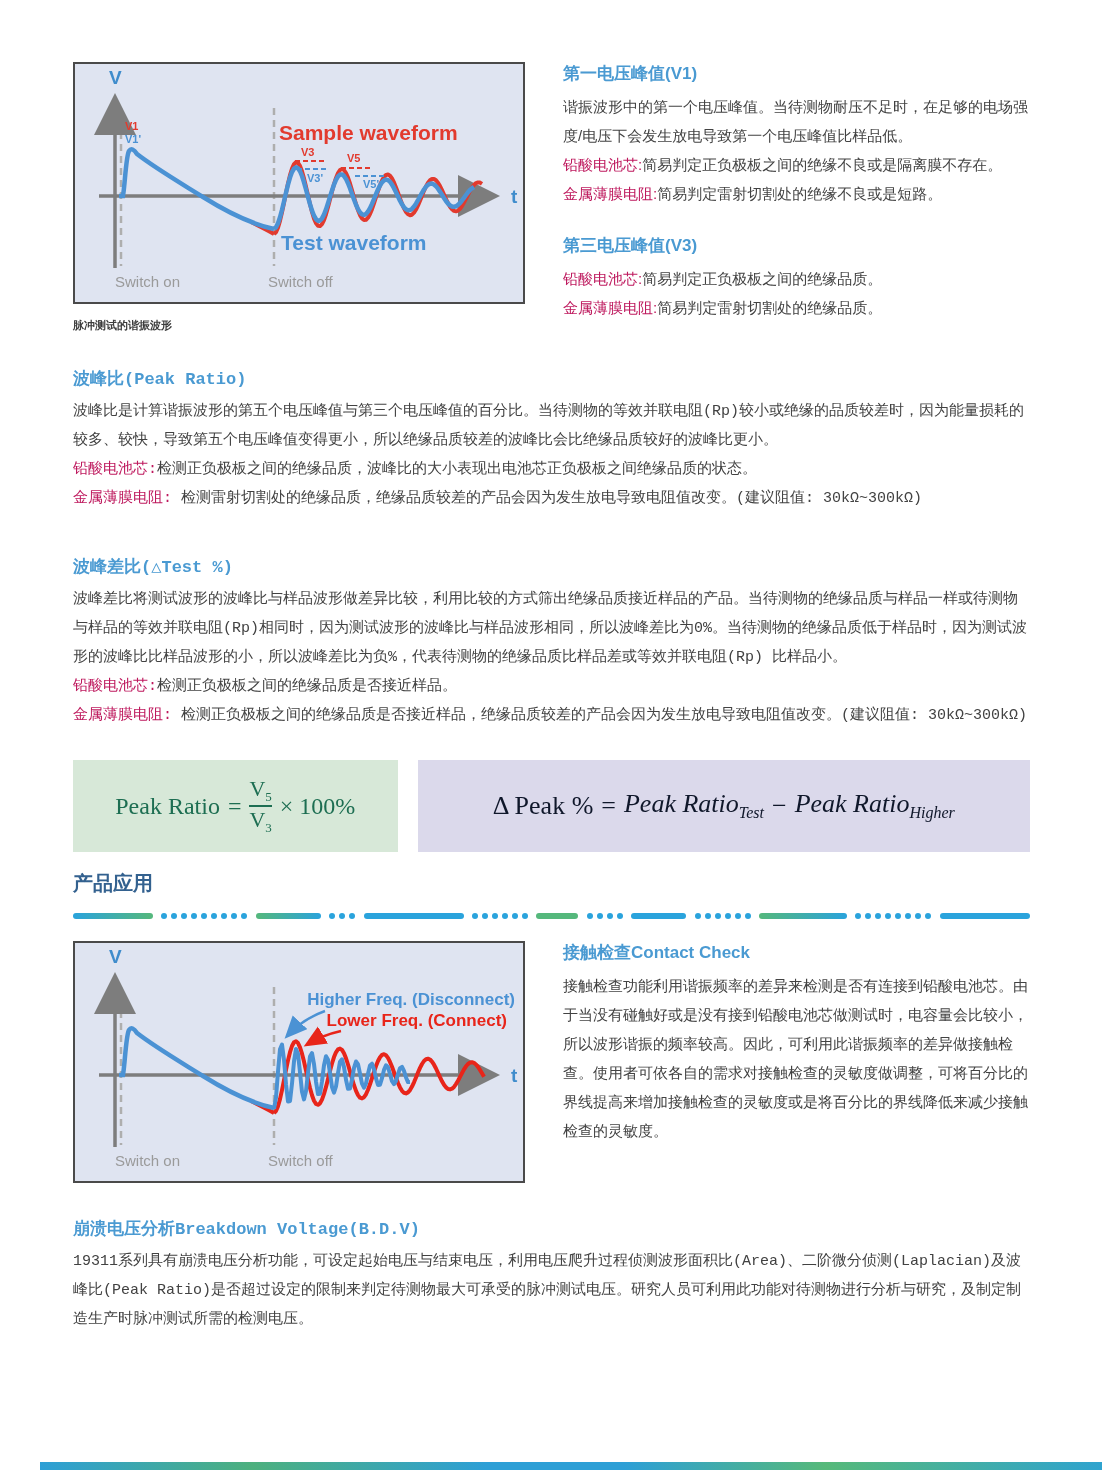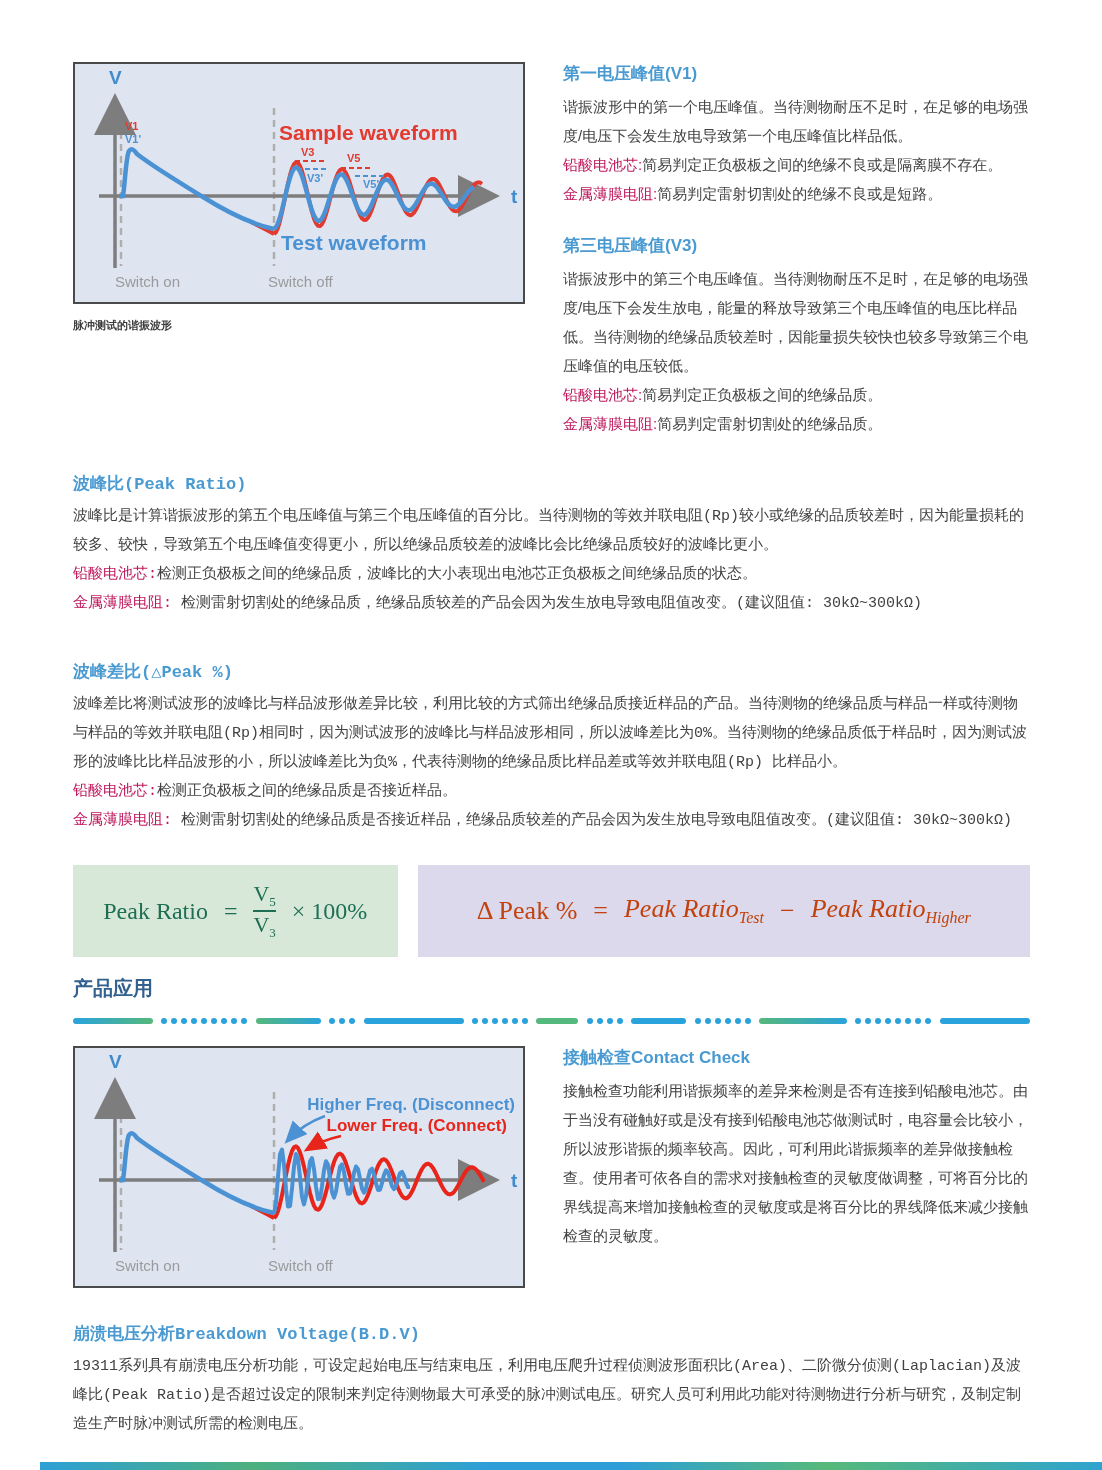--- a/index.html
+++ b/index.html
@@ -20,22 +20,22 @@
   .body-text { font-size:15px; line-height:29px; color:#424242; }
   .note { font-size:15px; line-height:29px; color:#424242; }
   .note-label { color:#be185d; }
   .sec { margin-top:34px;font-family:Liberation Mono, monospace; }
   .sec-right + .sec-right { margin-top:26px; }
 
   
   .formula-row { display:flex; margin-top:30px; gap:20px; }
   .fbox { height:92px; display:flex; align-items:center; justify-content:center; }
   .fbox-green { width:335px; background:#d7e8d8; color:#1d6e52; }
-  .fbox-purple { width:632px; background:#dbd9eb; color:#c2410c; }
-  .formula { font-family:"Liberation Serif", serif; font-size:24px; display:flex; align-items:center; gap:16px; }
+  .fbox-purple { width:632px; background:#dbd9eb; color:#0f172a; }
+  .formula { font-family:"Liberation Serif", serif; font-size:24px; display:flex; align-items:center; gap:8px; }
   .frac { display:inline-flex; flex-direction:column; align-items:center; line-height:1.05; font-size:22px; }
   .frac .den { border-top:2px solid #1d6e52; padding-top:1px; }
   sub.fsub { font-size:13px; }
   .formula-italic { font-style:italic; }
   .formula .up { font-style:normal; }
   sub.isub { font-size:16px; font-style:italic; }
 
   
   .h-product { color:#33618f; font-size:20px; font-weight:bold; margin-top:18px; }
   .divider-dotted { margin-top:16px; width:957px; display:flex; align-items:center; justify-content:space-between; gap:6px; }
@@ -110,39 +110,38 @@
 
       <div>
         <div class="sec-right">
           <div class="h-blue">第一电压峰值(V1)</div>
           <div class="body-text">谐振波形中的第一个电压峰值。当待测物耐压不足时，在足够的电场强度/电压下会发生放电导致第一个电压峰值比样品低。</div>
           <div class="note"><span class="note-label">铅酸电池芯:</span><span>简易判定正负极板之间的绝缘不良或是隔离膜不存在。</span></div>
           <div class="note"><span class="note-label">金属薄膜电阻:</span><span>简易判定雷射切割处的绝缘不良或是短路。</span></div>
         </div>
         <div class="sec-right">
           <div class="h-blue">第三电压峰值(V3)</div>
-          <div class="body-text">谐振波形中的第三个电压峰值。当待测物耐压不足时，在足够的电场强度/电压下会发生放电，能量的释放导致第三个电压峰值的电压比样品低。当待测物的绝缘品质较差时，因能量损失较快也较多导致第三个电压峰值的电压较低。</div>
           <div class="note"><span class="note-label">铅酸电池芯:</span><span>简易判定正负极板之间的绝缘品质。</span></div>
           <div class="note"><span class="note-label">金属薄膜电阻:</span><span>简易判定雷射切割处的绝缘品质。</span></div>
         </div>
       </div>
     </div>
 
     <div class="sec">
       <div class="h-blue">波峰比(Peak Ratio)</div>
       <div class="body-text">波峰比是计算谐振波形的第五个电压峰值与第三个电压峰值的百分比。当待测物的等效并联电阻(Rp)较小或绝缘的品质较差时，因为能量损耗的较多、较快，导致第五个电压峰值变得更小，所以绝缘品质较差的波峰比会比绝缘品质较好的波峰比更小。</div>
       <div class="note"><span class="note-label">铅酸电池芯:</span><span>检测正负极板之间的绝缘品质，波峰比的大小表现出电池芯正负极板之间绝缘品质的状态。</span></div>
       <div class="note"><span class="note-label">金属薄膜电阻:</span><span> 检测雷射切割处的绝缘品质，绝缘品质较差的产品会因为发生放电导致电阻值改变。(建议阻值: 30kΩ~300kΩ)</span></div>
     </div>
 
     <div class="sec" style="margin-top:42px">
-      <div class="h-blue">波峰差比(△Peak %)</div>
+      <div class="h-blue">波峰差比(△Test %)</div>
       <div class="body-text">波峰差比将测试波形的波峰比与样品波形做差异比较，利用比较的方式筛出绝缘品质接近样品的产品。当待测物的绝缘品质与样品一样或待测物与样品的等效并联电阻(Rp)相同时，因为测试波形的波峰比与样品波形相同，所以波峰差比为0%。当待测物的绝缘品质低于样品时，因为测试波形的波峰比比样品波形的小，所以波峰差比为负%，代表待测物的绝缘品质比样品差或等效并联电阻(Rp) 比样品小。</div>
       <div class="note"><span class="note-label">铅酸电池芯:</span><span>检测正负极板之间的绝缘品质是否接近样品。</span></div>
-      <div class="note"><span class="note-label">金属薄膜电阻:</span><span> 检测雷射切割处的绝缘品质是否接近样品，绝缘品质较差的产品会因为发生放电导致电阻值改变。(建议阻值: 30kΩ~300kΩ)</span></div>
+      <div class="note"><span class="note-label">金属薄膜电阻:</span><span> 检测正负极板之间的绝缘品质是否接近样品，绝缘品质较差的产品会因为发生放电导致电阻值改变。(建议阻值: 30kΩ~300kΩ)</span></div>
     </div>
 
     <div class="formula-row">
       <div class="fbox fbox-green">
         <div class="formula">
           <span>Peak Ratio</span>
             <span>=</span>
             <span class="frac">
               <span class="num"><span>V</span><sub class="fsub">5</sub></span>
               <span class="den"><span>V</span><sub class="fsub">3</sub></span>

